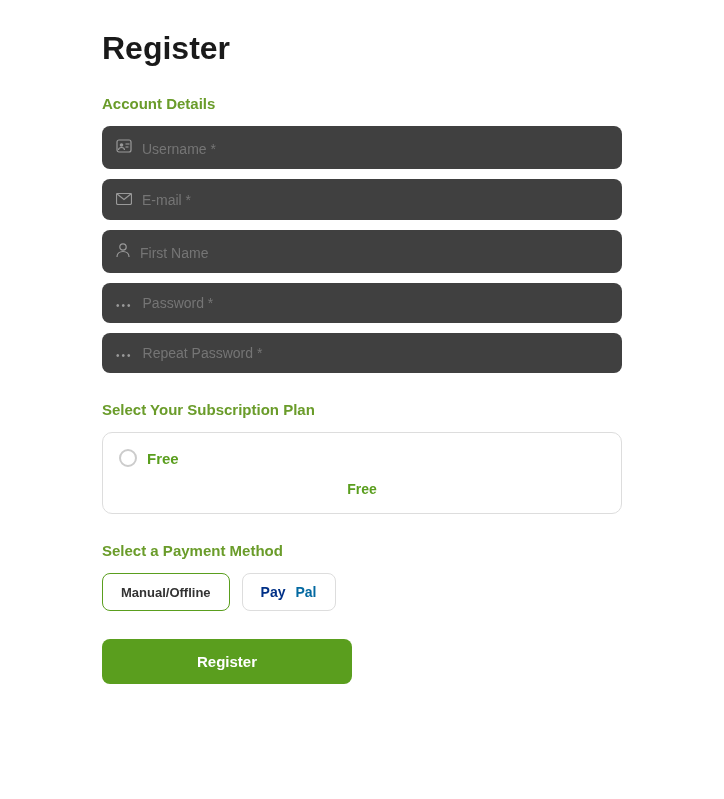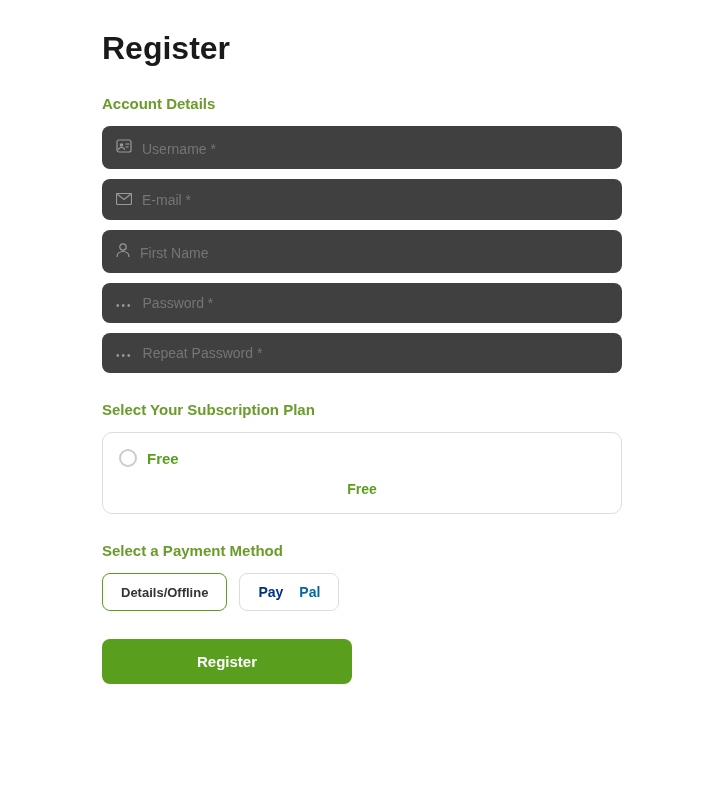--- a/index.html
+++ b/index.html
@@ -170,21 +170,21 @@
       gap: 6px;
     }
 
     .payment-btn.paypal {
       border-color: #ddd;
     }
 
     .paypal-logo {
       display: flex;
       align-items: center;
-      gap: 16px;
+      gap: 10px;
     }
 
     .paypal-p1 {
       color: #003087;
       font-weight: bold;
       font-size: 14px;
     }
 
     .paypal-p2 {
       color: #0369a1;
@@ -278,21 +278,21 @@
 
     </div>
 
   </div>
 
   <div class="payment-section">
     <div class="section-label">Select a Payment Method</div>
 
     <div class="payment-buttons">
       <button class="payment-btn">
-        <span>Details/Offline</span>
+        <span>Manual/Offline</span>
       </button>
 
       <button class="payment-btn paypal">
         <span class="paypal-logo">
           <span class="paypal-p1">Pay</span>
             <span class="paypal-p2">Pal</span>
         </span>
       </button>
     </div>
   </div>

